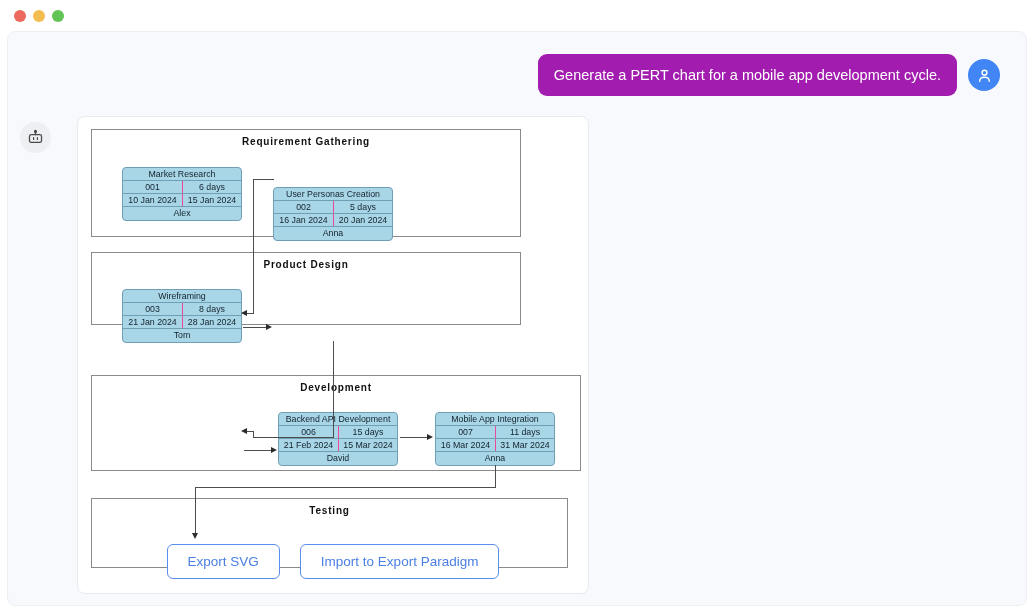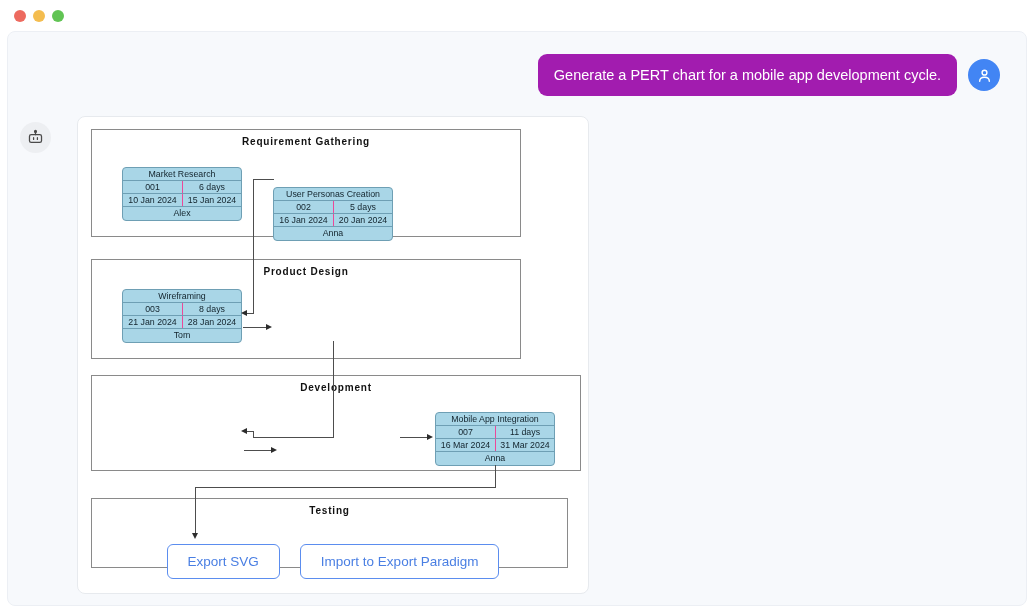--- a/index.html
+++ b/index.html
@@ -243,21 +243,21 @@
             </div>
             <div class="r">
               <div class="c">16 Jan 2024</div>
               <div class="c">20 Jan 2024</div>
             </div>
             <div class="r">
                 <div class="c full">Anna</div>
               </div>
           </div>
 
-          <div class="lane" style="left:13px; top:142px; width:430px; height:100px;text-decoration:underline;">
+          <div class="lane" style="left:13px; top:135px; width:430px; height:73px;text-decoration:underline;">
             <div class="lane-title">Product Design</div>
           </div>
 
           <div class="node" style="left:44px; top:172px;">
             <div class="r">
                 <div class="c full">Wireframing</div>
               </div>
             <div class="r">
               <div class="c">003</div>
               <div class="c">8 days</div>
@@ -270,20 +270,36 @@
                 <div class="c full">Tom</div>
               </div>
           </div>
 
 
           <div class="lane" style="left:13px; top:258px; width:490px; height:96px;">
             <div class="lane-title">Development</div>
           </div>
 
 
+          <div class="node" style="left:200px; top:295px;">
+            <div class="r">
+                <div class="c full">Backend API Development</div>
+              </div>
+            <div class="r">
+              <div class="c">006</div>
+              <div class="c">15 days</div>
+            </div>
+            <div class="r">
+              <div class="c">21 Feb 2024</div>
+              <div class="c">15 Mar 2024</div>
+            </div>
+            <div class="r">
+                <div class="c full">David</div>
+              </div>
+          </div>
 
           <div class="node" style="left:357px; top:295px;">
             <div class="r">
                 <div class="c full">Mobile App Integration</div>
               </div>
             <div class="r">
               <div class="c">007</div>
               <div class="c">11 days</div>
             </div>
             <div class="r">

